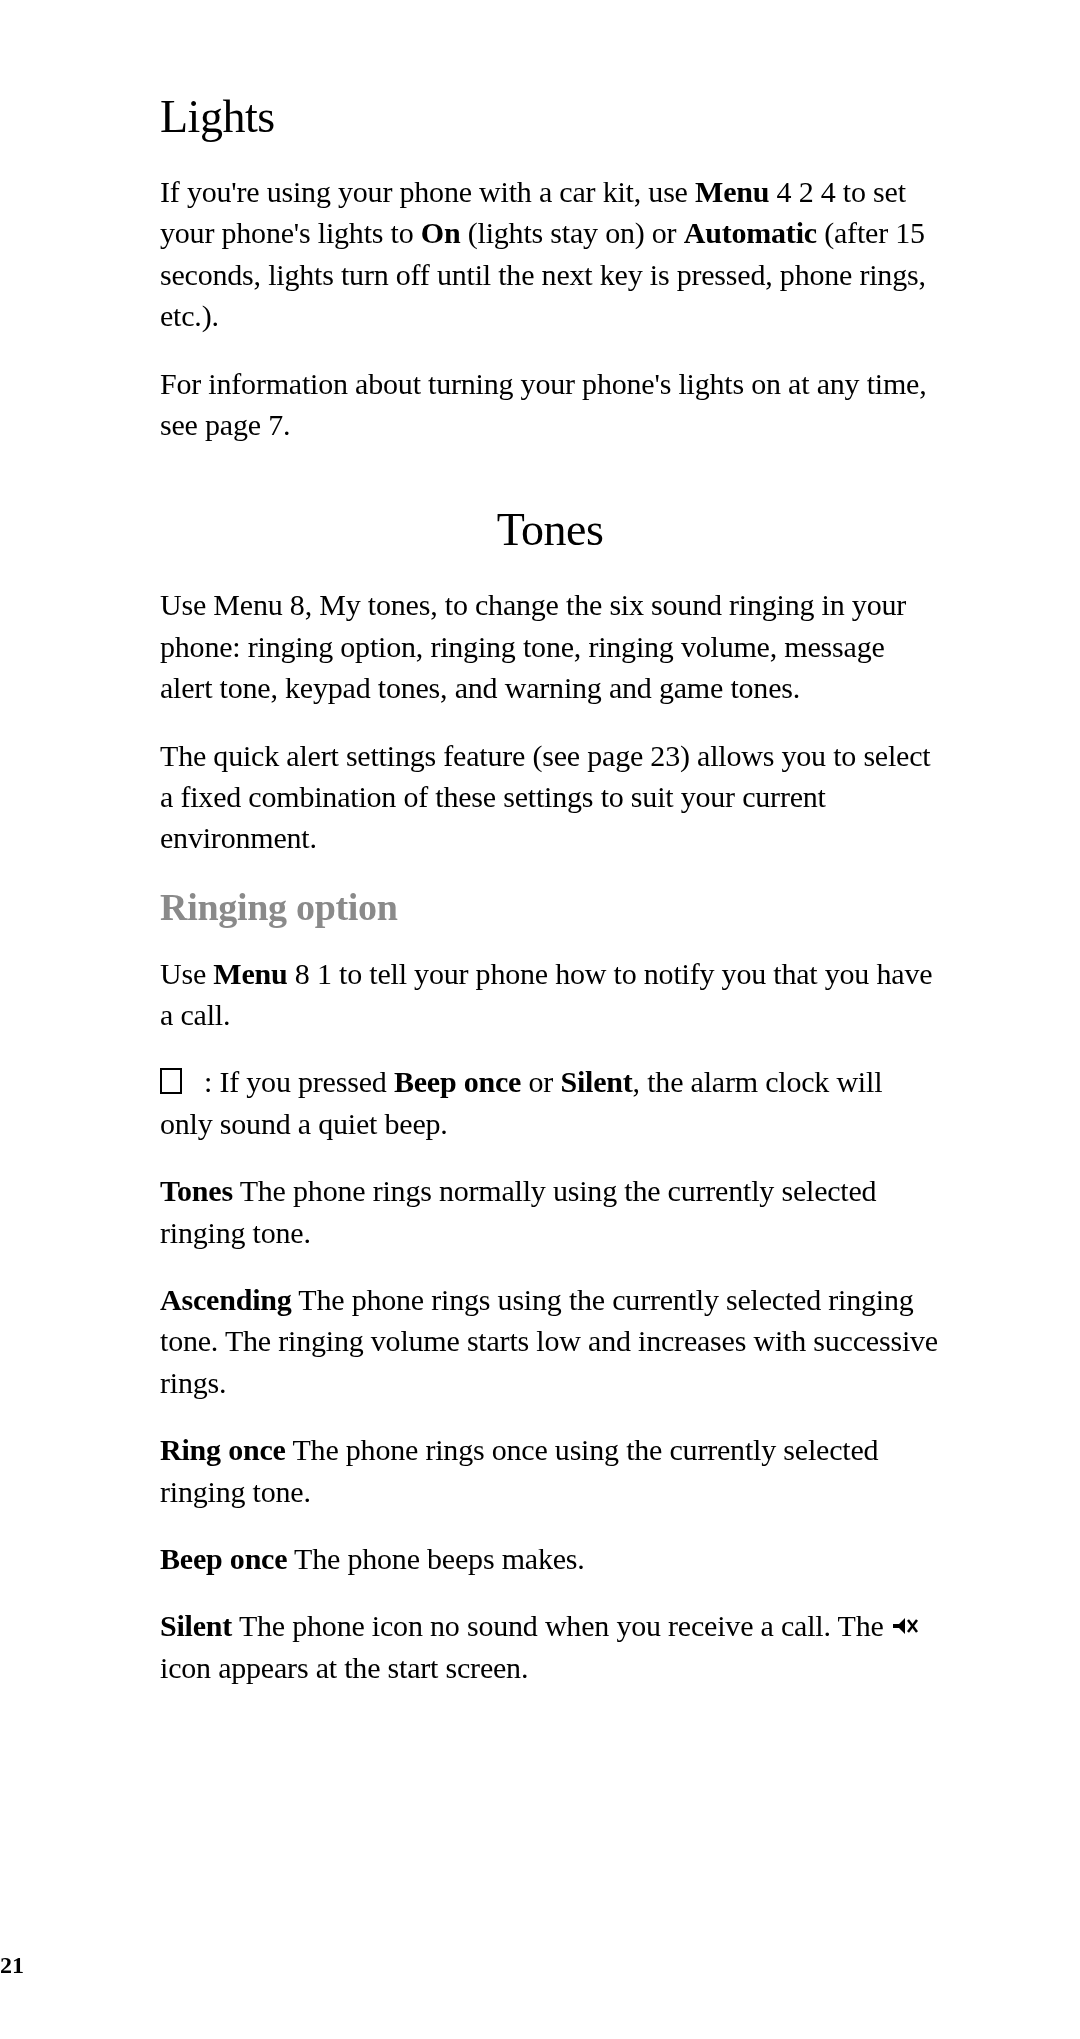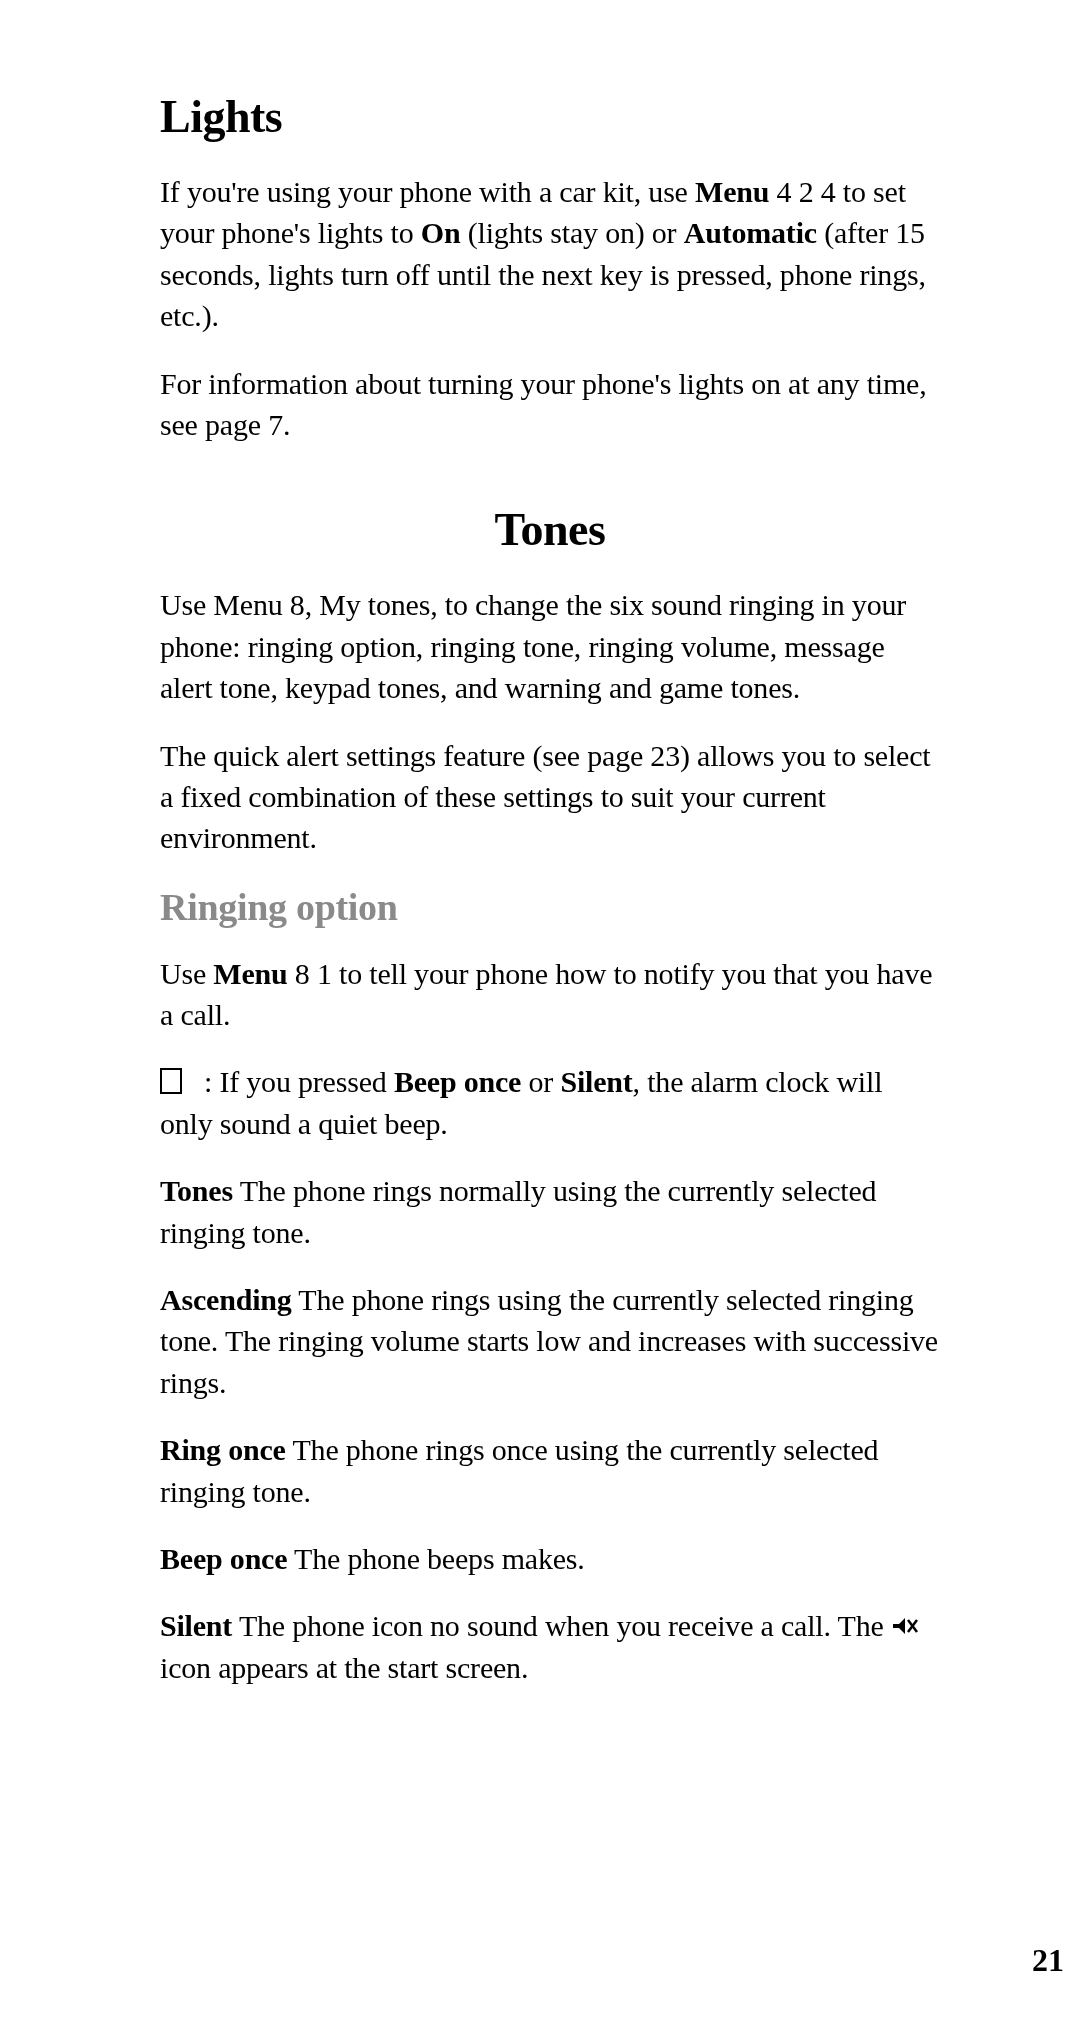--- a/index.html
+++ b/index.html
@@ -5,21 +5,21 @@
   * { margin: 0; padding: 0; box-sizing: border-box; }
   html, body { width: 1080px; height: 2039px; background: #fff; }
   body {
     font-family: Georgia, 'Times New Roman', serif;
     color: #000;
     padding: 90px 140px 0 160px;
     position: relative;
   }
   h1 {
     font-size: 46px;
-    font-weight: 700;
+    font-weight: 400;
     margin-bottom: 28px;
     letter-spacing: -0.5px;
   }
   h2.sub {
     font-size: 38px;
     font-weight: 700;
     color: #8a8a8a;
     margin-bottom: 24px;
     letter-spacing: -0.3px;
   }
@@ -43,23 +43,23 @@
   .silent-icon {
     display: inline-block;
     vertical-align: -2px;
     font-size: 26px;
     line-height: 1;
   }
   .pagenum {
     position: absolute;
     bottom: 60px;
     left: 0; right: 16px;
-    text-align: right;
+    text-align: left;
     font-weight: 700;
-    font-size: 32px;
+    font-size: 24px;
   }
 </style>
 </head>
 <body>
 
 <h1>Lights</h1>
 
 <p>
   <span>If you're using your phone with a car kit, use </span><b>Menu</b><span> 4 2 4 to set your phone's lights to </span><b>On</b><span> (lights stay on) or </span><b>Automatic</b><span> (after 15 seconds, lights turn off until the next key is pressed, phone rings, etc.).</span>
 </p>

